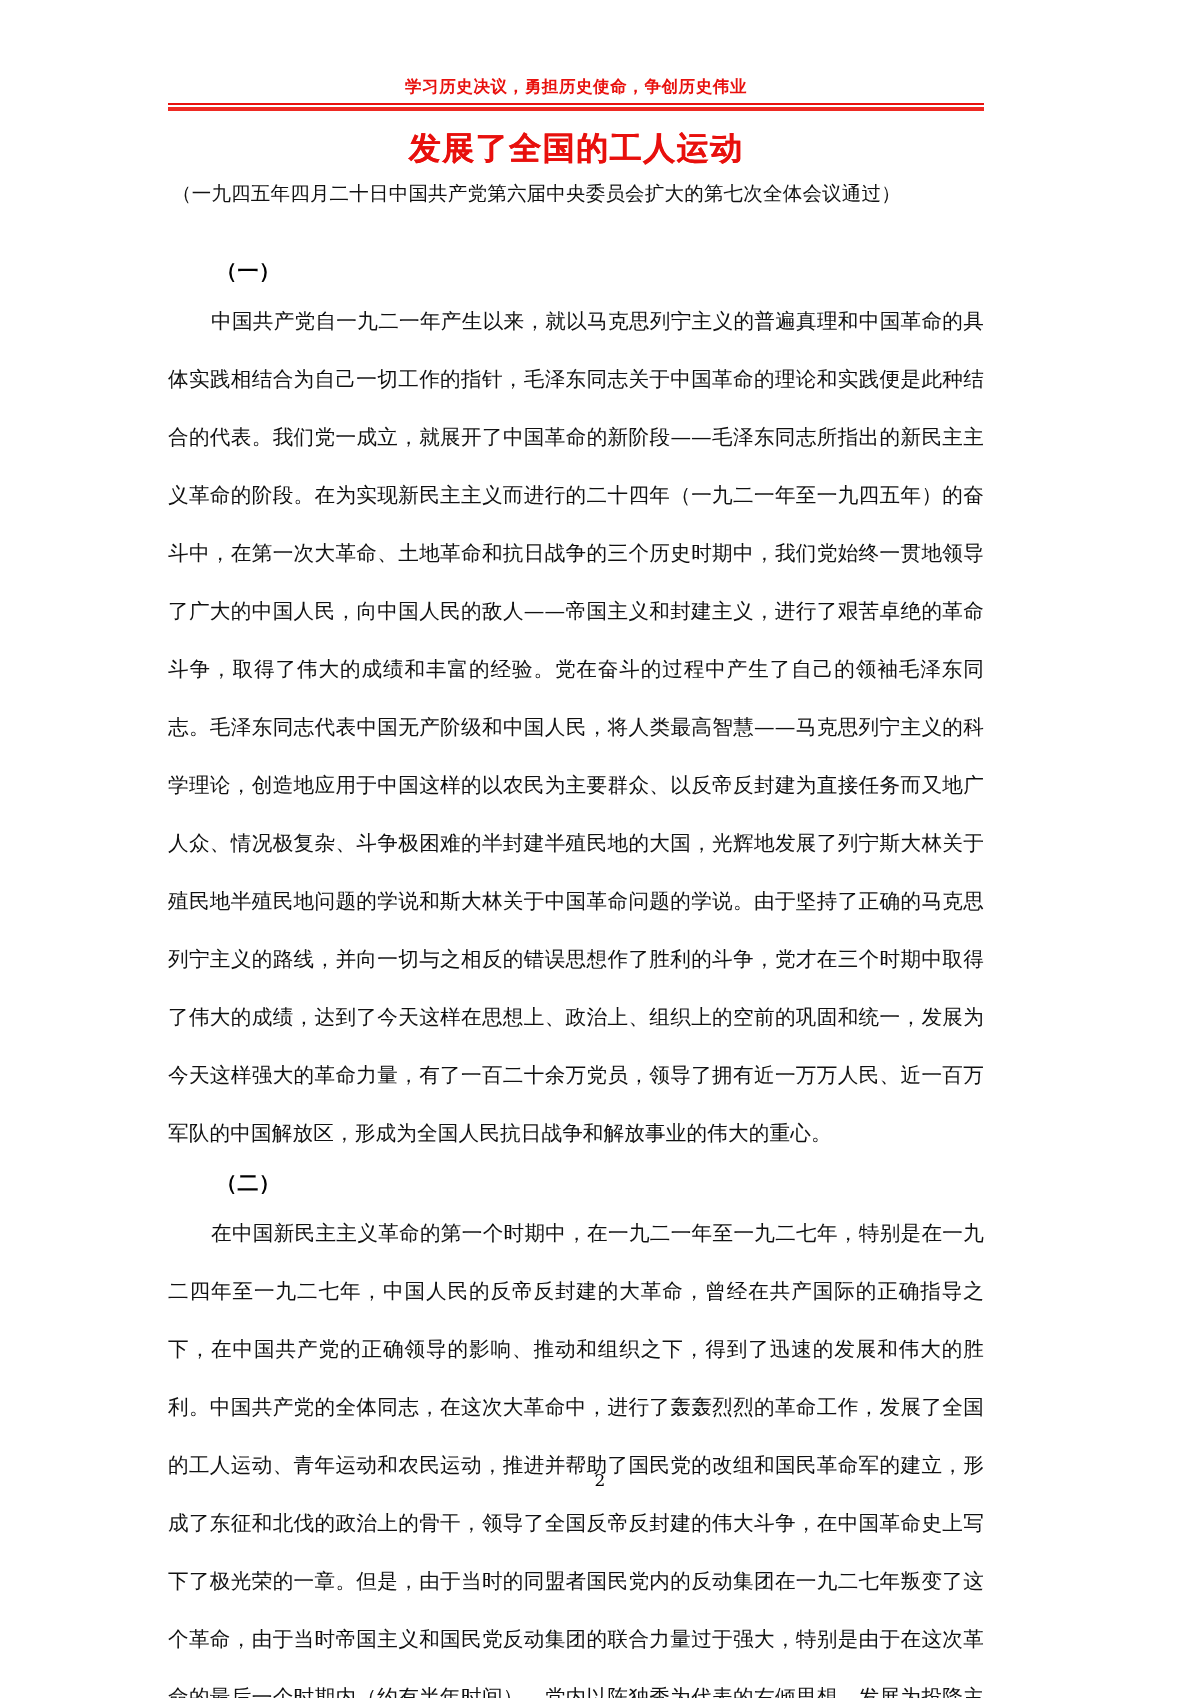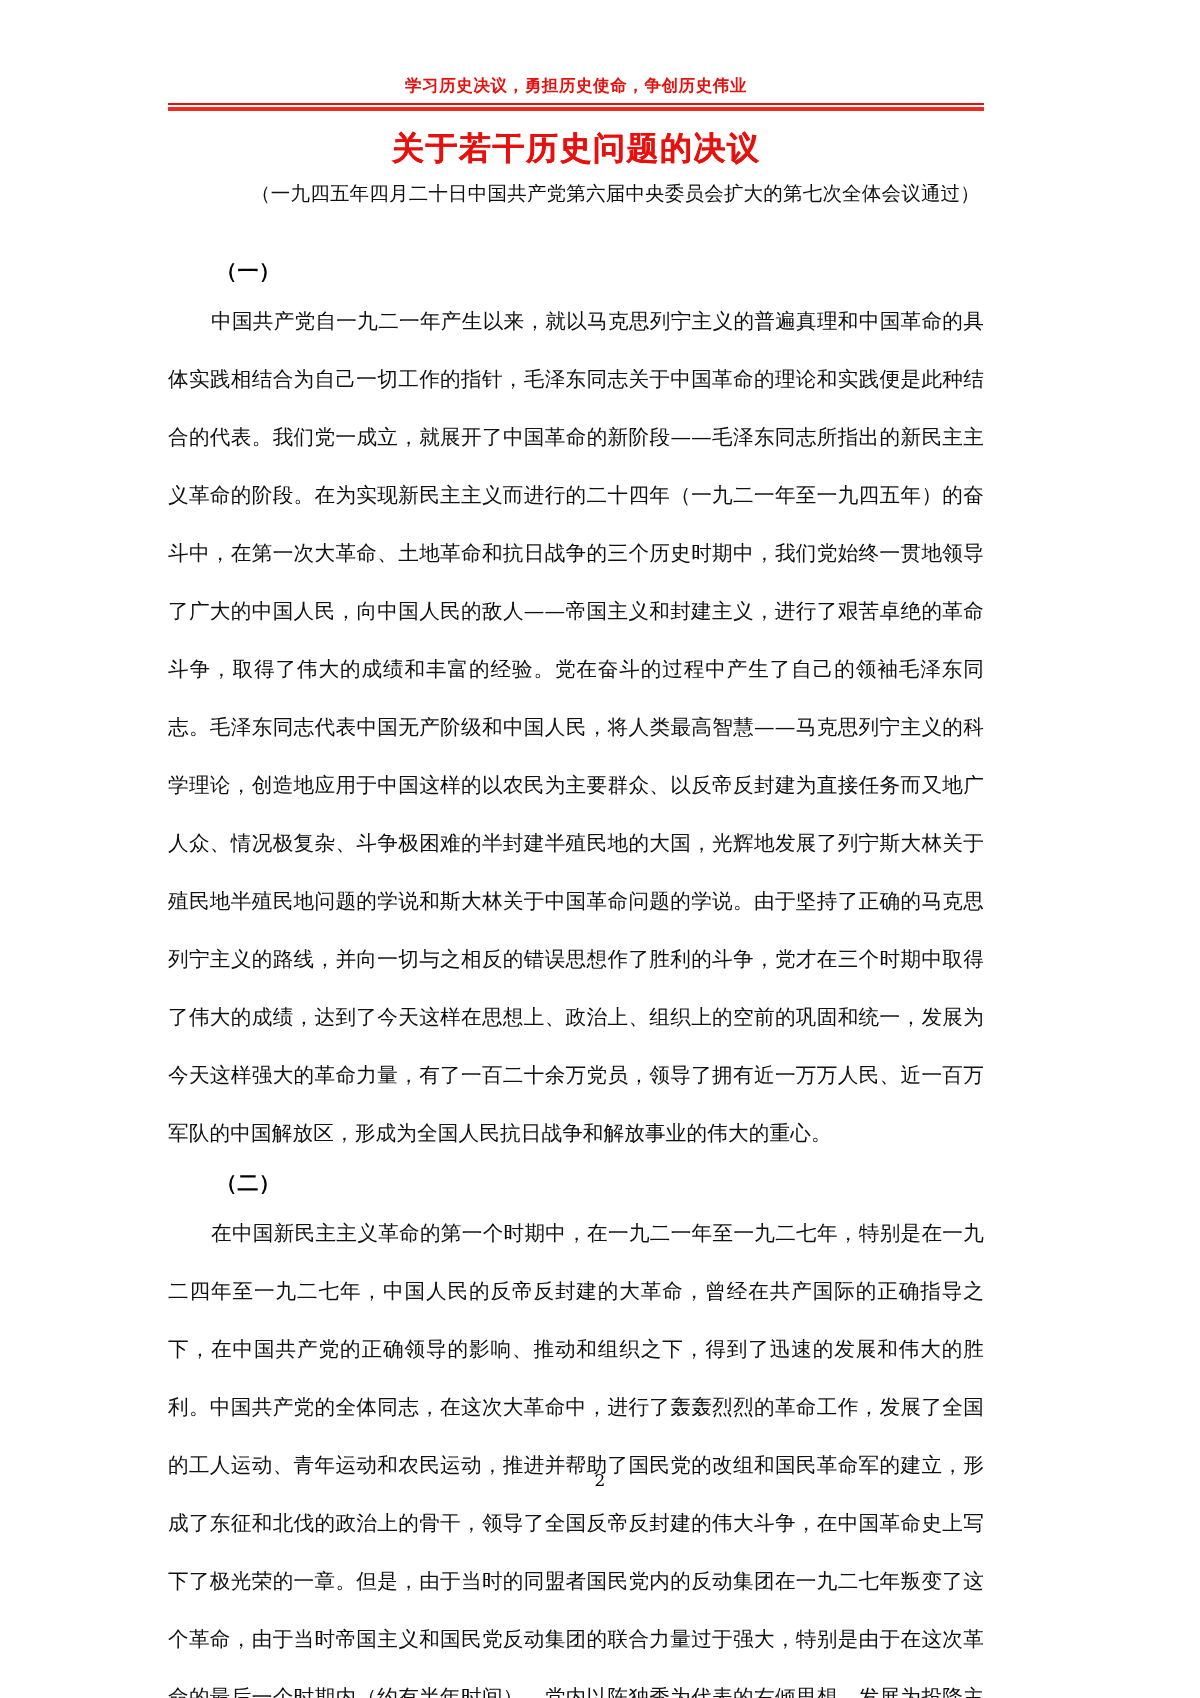--- a/index.html
+++ b/index.html
@@ -28,21 +28,21 @@
   
   .header-block {
     position: absolute;
     left: 168px;
     top: 76px;
     width: 816px;
   }
   .header-slogan {
     text-align: center;
     color: #e8100d;
-    font-family: Liberation Mono, monospace;
+    font-family: Liberation Serif, serif;
     font-weight: bold;
     font-size: 16.5px;
     letter-spacing: 0.6px;
     line-height: 22px;
     white-space: nowrap;
   }
   .header-rules {
     margin-top: 5px;
     width: 100%;
   }
@@ -74,21 +74,21 @@
     color: #e8100d;
     font-family: "DejaVu Sans", "Liberation Sans", sans-serif;
     font-weight: bold;
     font-size: 32px;
     letter-spacing: 1.5px;
     line-height: 44px;
     text-shadow: 0.5px 0 0 #e8100d;
   }
   .doc-subtitle {
     margin-top: 6px;
-    text-align: right;
+    text-align: left;
     color: #111111;
     font-family: "DejaVu Serif", "Liberation Serif", serif;
     font-size: 19.5px;
     line-height: 36px;
     letter-spacing: 0.2px;
     padding: 0 4px;
   }
 
   
   .body-block {
@@ -142,21 +142,21 @@
   <div class="header-block">
     <div class="header-slogan">学习历史决议，勇担历史使命，争创历史伟业</div>
     <div class="header-rules">
       <div class="rule-thin"></div>
       <div class="rule-gap"></div>
       <div class="rule-thick"></div>
     </div>
   </div>
 
   <div class="title-block">
-    <div class="doc-title">关于若干历史问题的决议</div>
+    <div class="doc-title">发展了全国的工人运动</div>
     <div class="doc-subtitle">（一九四五年四月二十日中国共产党第六届中央委员会扩大的第七次全体会议通过）</div>
   </div>
 
   <div class="body-block">
 
     <h2 class="section-heading">（一）</h2>
     <p class="body-para">中国共产党自一九二一年产生以来，就以马克思列宁主义的普遍真理和中国革命的具体实践相结合为自己一切工作的指针，毛泽东同志关于中国革命的理论和实践便是此种结合的代表。我们党一成立，就展开了中国革命的新阶段——毛泽东同志所指出的新民主主义革命的阶段。在为实现新民主主义而进行的二十四年（一九二一年至一九四五年）的奋斗中，在第一次大革命、土地革命和抗日战争的三个历史时期中，我们党始终一贯地领导了广大的中国人民，向中国人民的敌人——帝国主义和封建主义，进行了艰苦卓绝的革命斗争，取得了伟大的成绩和丰富的经验。党在奋斗的过程中产生了自己的领袖毛泽东同志。毛泽东同志代表中国无产阶级和中国人民，将人类最高智慧——马克思列宁主义的科学理论，创造地应用于中国这样的以农民为主要群众、以反帝反封建为直接任务而又地广人众、情况极复杂、斗争极困难的半封建半殖民地的大国，光辉地发展了列宁斯大林关于殖民地半殖民地问题的学说和斯大林关于中国革命问题的学说。由于坚持了正确的马克思列宁主义的路线，并向一切与之相反的错误思想作了胜利的斗争，党才在三个时期中取得了伟大的成绩，达到了今天这样在思想上、政治上、组织上的空前的巩固和统一，发展为今天这样强大的革命力量，有了一百二十余万党员，领导了拥有近一万万人民、近一百万军队的中国解放区，形成为全国人民抗日战争和解放事业的伟大的重心。</p>
 
     <h2 class="section-heading">（二）</h2>
     <p class="body-para">在中国新民主主义革命的第一个时期中，在一九二一年至一九二七年，特别是在一九二四年至一九二七年，中国人民的反帝反封建的大革命，曾经在共产国际的正确指导之下，在中国共产党的正确领导的影响、推动和组织之下，得到了迅速的发展和伟大的胜利。中国共产党的全体同志，在这次大革命中，进行了轰轰烈烈的革命工作，发展了全国的工人运动、青年运动和农民运动，推进并帮助了国民党的改组和国民革命军的建立，形成了东征和北伐的政治上的骨干，领导了全国反帝反封建的伟大斗争，在中国革命史上写下了极光荣的一章。但是，由于当时的同盟者国民党内的反动集团在一九二七年叛变了这个革命，由于当时帝国主义和国民党反动集团的联合力量过于强大，特别是由于在这次革命的最后一个时期内（约有半年时间），党内以陈独秀为代表的右倾思想，发展为投降主义路线，在党的领导机关中占了统治地位，拒绝执行共产国际和斯大林同志的许多英明指示，拒绝接受毛泽东同志和其他同志的正确意见，以至于当国民党叛变革</p>

